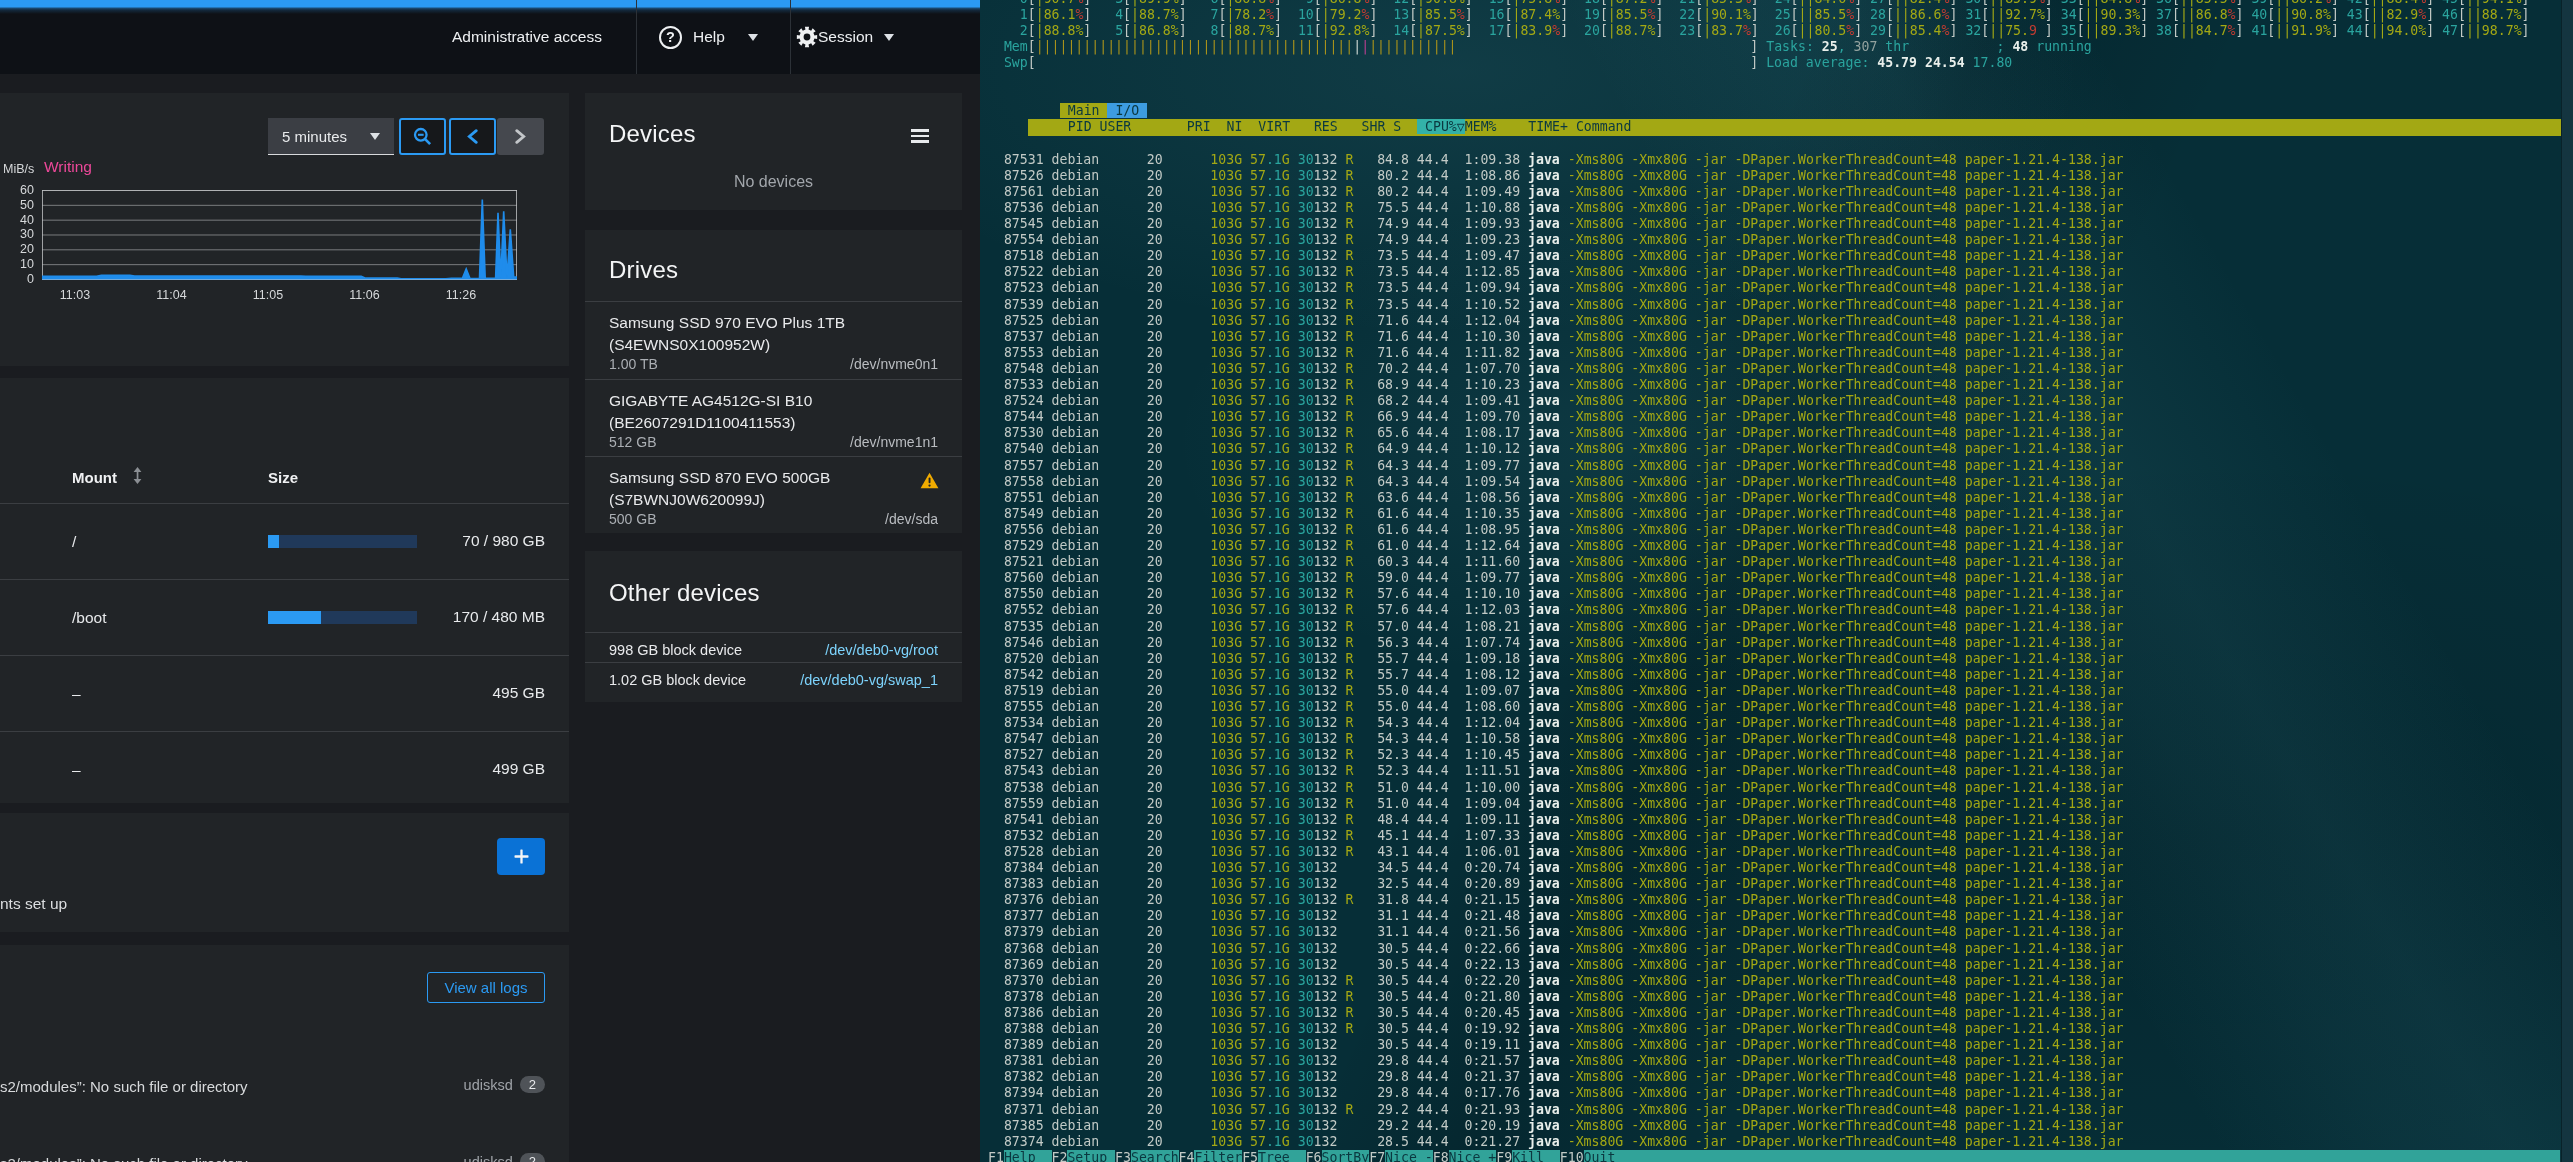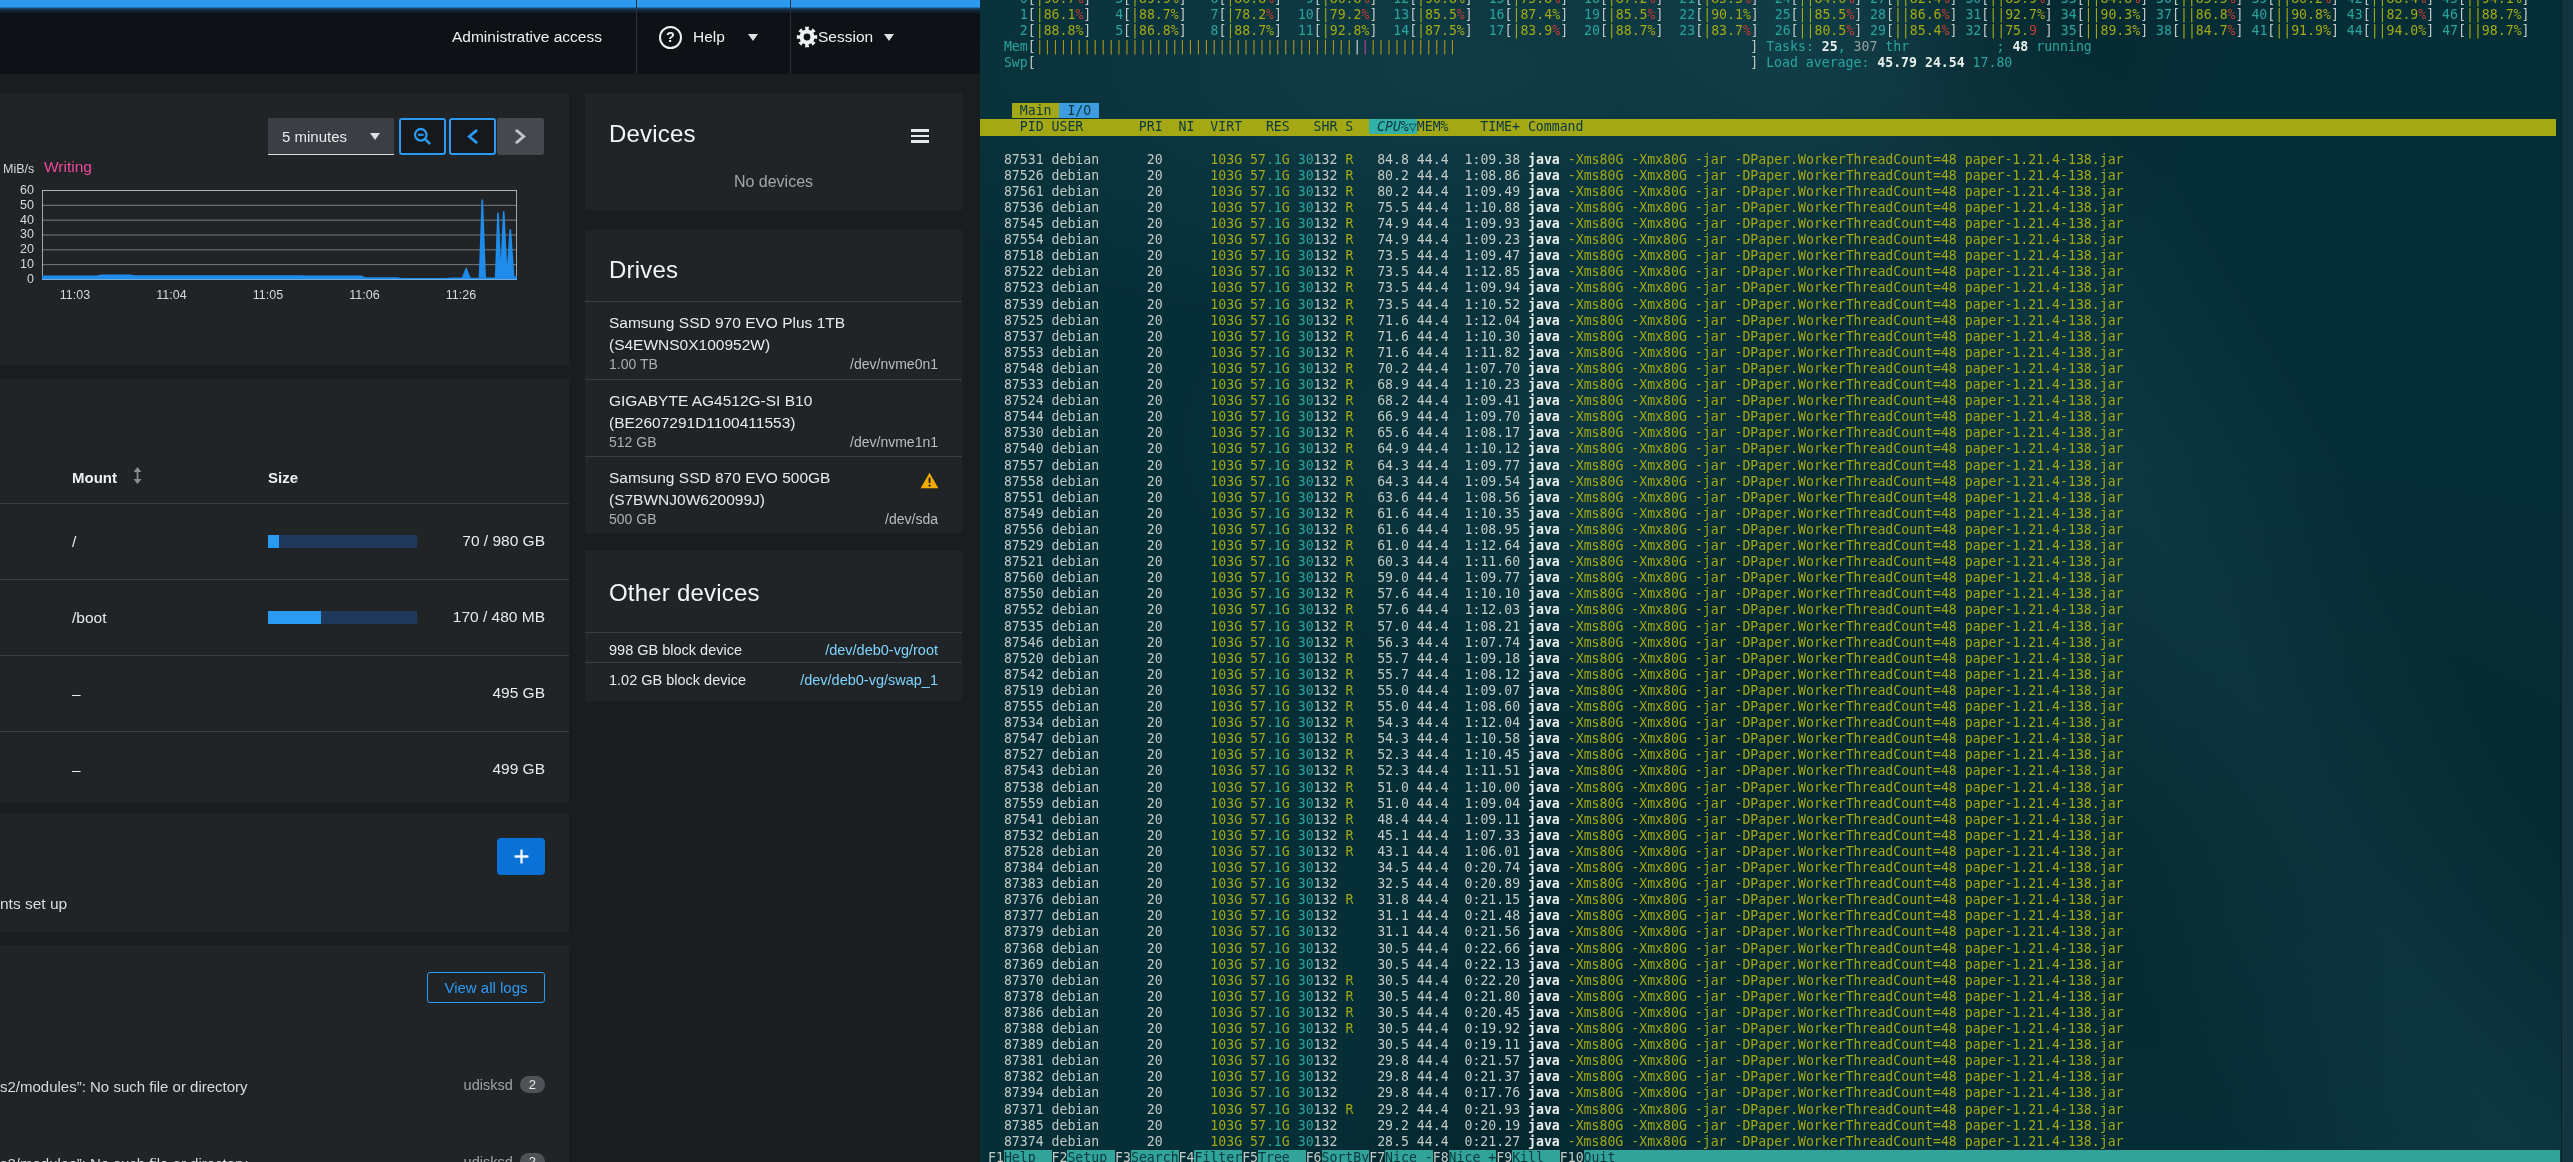--- a/index.html
+++ b/index.html
@@ -80,22 +80,22 @@
   .tc-olive { color:#a3a814; }
   .tc-amber { color:#a8921b; }
   .tc-teal  { color:#2aa49e; }
   .tc-gray  { color:#c2cac6; }
   .tc-dgray { color:#93a29f; }
   .tc-white { color:#e9efeb; font-weight:bold; }
   .tc-red   { color:#c23b31; }
   .tc-dark  { color:#0b3840; }
   .tc-wbar  { color:#ccd5d0; }
   .tc-mag   { color:#b83f90; }
-  .tbg-olive { background:#a3a814; }
-  .tbg-teal  { background:#33b1a8;font-style:italic; }
+  .tbg-olive { background:#a3a814;margin-left:48px; }
+  .tbg-teal  { background:#33b1a8; }
   .tbg-blue  { background:#3d9ce0; }
   .tbg-key   { background:#31a399; }
   .term-scrollbar { position:absolute; right:0; top:0; width:12px; height:1162px; background:#143540; border-left:1px solid #092229; z-index:5; }
 </style>
 </head>
 <body>
 
 <div id="app">
   <div class="masthead">
     <div class="masthead-accent"></div>

